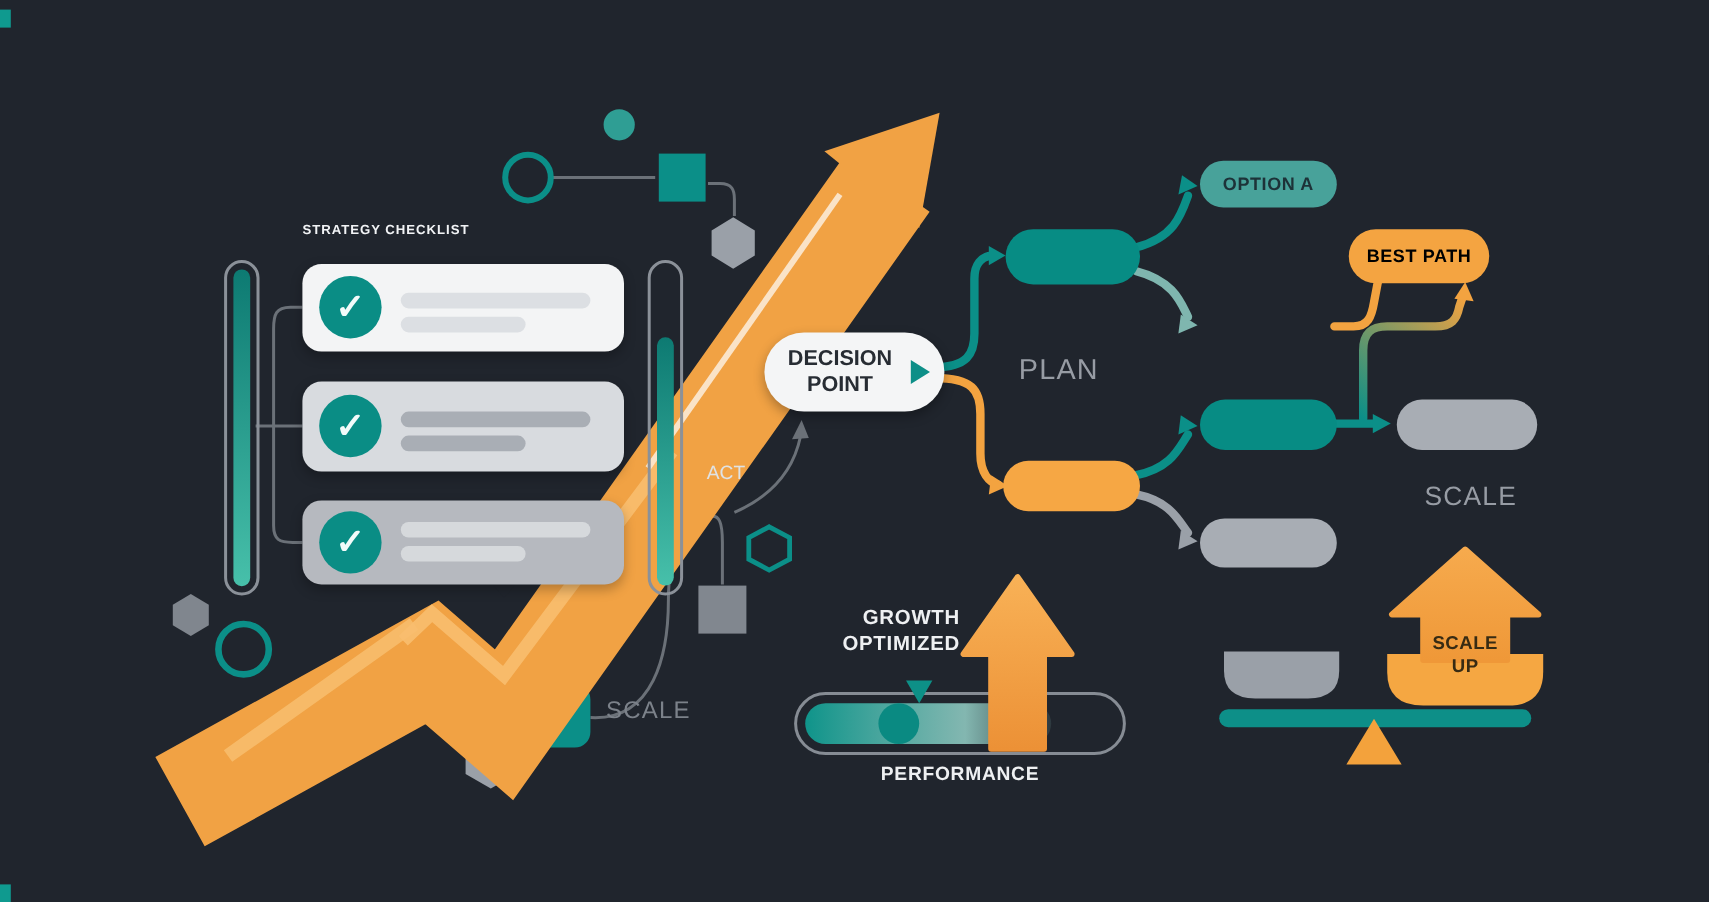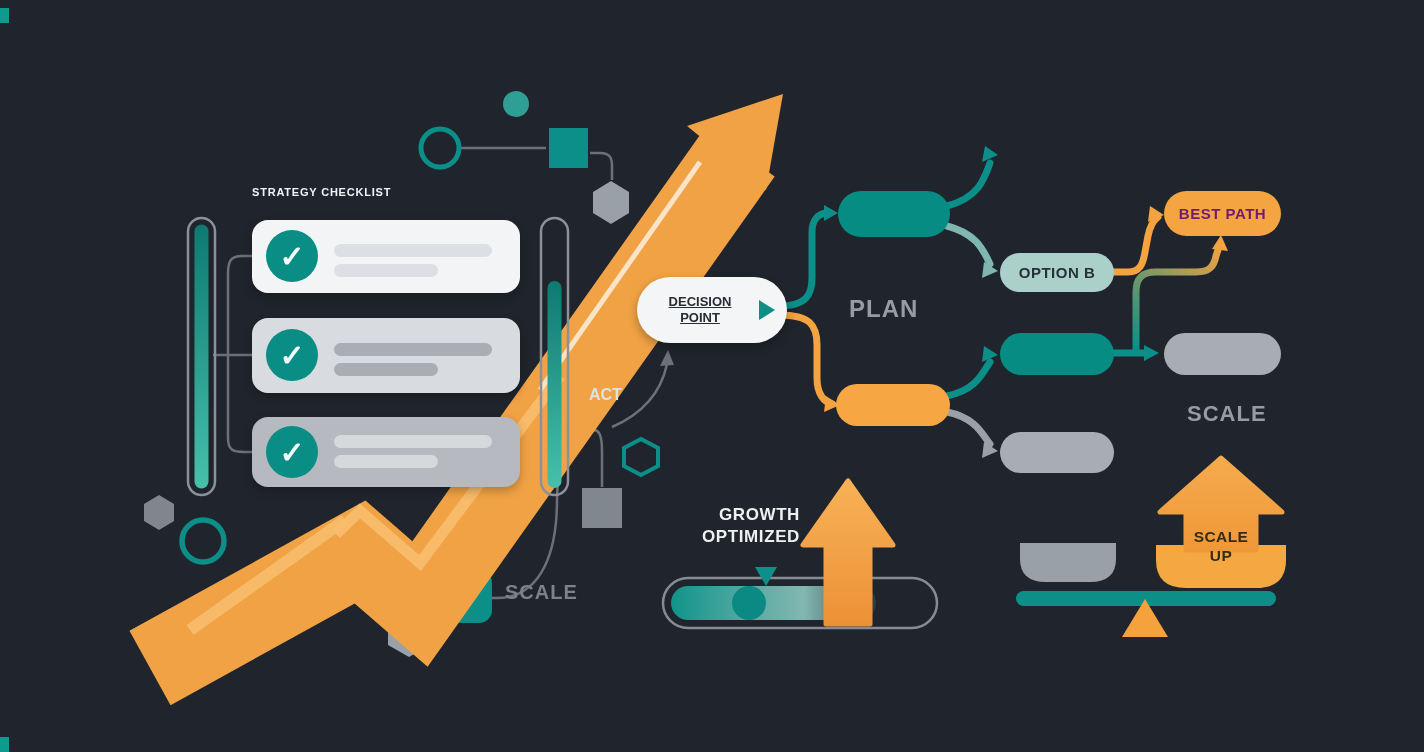--- a/index.html
+++ b/index.html
@@ -31,27 +31,27 @@
   .pill{
     border-radius:23px;display:flex;align-items:center;justify-content:center;
     font-weight:bold;font-size:15px;letter-spacing:.5px;
   }
   .decision{
     left:637px;top:277px;width:150px;height:66px;border-radius:33px;background:#f4f5f6;
     display:flex;align-items:center;justify-content:center;gap:8px;z-index:2;
     box-shadow:0 4px 10px rgba(0,0,0,.3);
   }
   .decision .txt{
-    width:102px;text-align:center;font-weight:bold;font-size:13px;color:#272c33;line-height:1.2;text-decoration:underline;
+    width:102px;text-align:center;font-weight:bold;font-size:18px;color:#272c33;line-height:1.2;
   }
   .play{
     width:0;height:0;border-top:10px solid transparent;border-bottom:10px solid transparent;
     border-left:16px solid #0d8f88;
   }
-  .ghostlabel{color:#979ca4;font-weight:700;}
+  .ghostlabel{color:#979ca4;font-weight:400;}
   .whitelabel{color:#eef0f2;font-weight:bold;letter-spacing:.6px;}
 </style>
 </head>
 <body>
 
 <div class="stage">
 
   <svg class="decor" width="1424" height="752" viewBox="0 0 1424 752">
     <defs>
       <linearGradient id="gBar" x1="0" y1="0" x2="0" y2="1">
@@ -193,24 +193,25 @@
       <div class="txt">DECISION POINT</div>
       <div class="play"></div>
     </div>
 
     <div class="abs ghostlabel" style="left:589px;top:386px;font-size:16px;color:#dfe2e4;">ACT</div>
     <div class="abs ghostlabel" style="left:849px;top:295px;font-size:24px;letter-spacing:1px;">PLAN</div>
     <div class="abs ghostlabel" style="left:1187px;top:401px;font-size:22px;letter-spacing:1px;">SCALE</div>
     <div class="abs ghostlabel" style="left:505px;top:581px;font-size:20px;color:#7c828a;letter-spacing:1px;">SCALE</div>
 
     <div class="abs pill" style="left:838px;top:191px;width:112px;height:46px;background:#078c84;"></div>
-    <div class="abs pill" style="left:1000px;top:253px;width:114px;height:39px;border-radius:20px;background:#abcfc9;color:#243239;">OPTION B</div>
-    <div class="abs pill" style="left:1164px;top:191px;width:117px;height:45px;background:#f4a441;color:#701a75;">BEST PATH</div>
+    <div class="abs pill" style="left:1000px;top:134px;width:114px;height:39px;border-radius:20px;background:#48a29a;color:#1d3238;">OPTION A</div>
+    <div class="abs pill" style="left:1124px;top:191px;width:117px;height:45px;background:#f4a441;color:#000000;">BEST PATH</div>
     <div class="abs pill" style="left:836px;top:384px;width:114px;height:42px;border-radius:21px;background:#f6a744;"></div>
     <div class="abs pill" style="left:1000px;top:333px;width:114px;height:42px;border-radius:21px;background:#078c84;"></div>
     <div class="abs pill" style="left:1164px;top:333px;width:117px;height:42px;border-radius:21px;background:#a8adb4;"></div>
     <div class="abs pill" style="left:1000px;top:432px;width:114px;height:41px;border-radius:20.5px;background:#a8adb4;"></div>
 
     <div class="abs whitelabel" style="left:655px;top:504px;width:145px;font-size:17px;text-align:right;line-height:1.3;">GROWTH OPTIMIZED</div>
+    <div class="abs whitelabel" style="left:663px;top:637px;width:274px;font-size:16px;text-align:center;">PERFORMANCE</div>
 
     <div class="abs" style="left:1186px;top:503px;width:70px;font-size:15.5px;font-weight:bold;color:#372b13;text-align:center;line-height:1.25;letter-spacing:.4px;margin-top:24px;">SCALE UP</div>
   </div>
 </div>
 
 </body></html>

